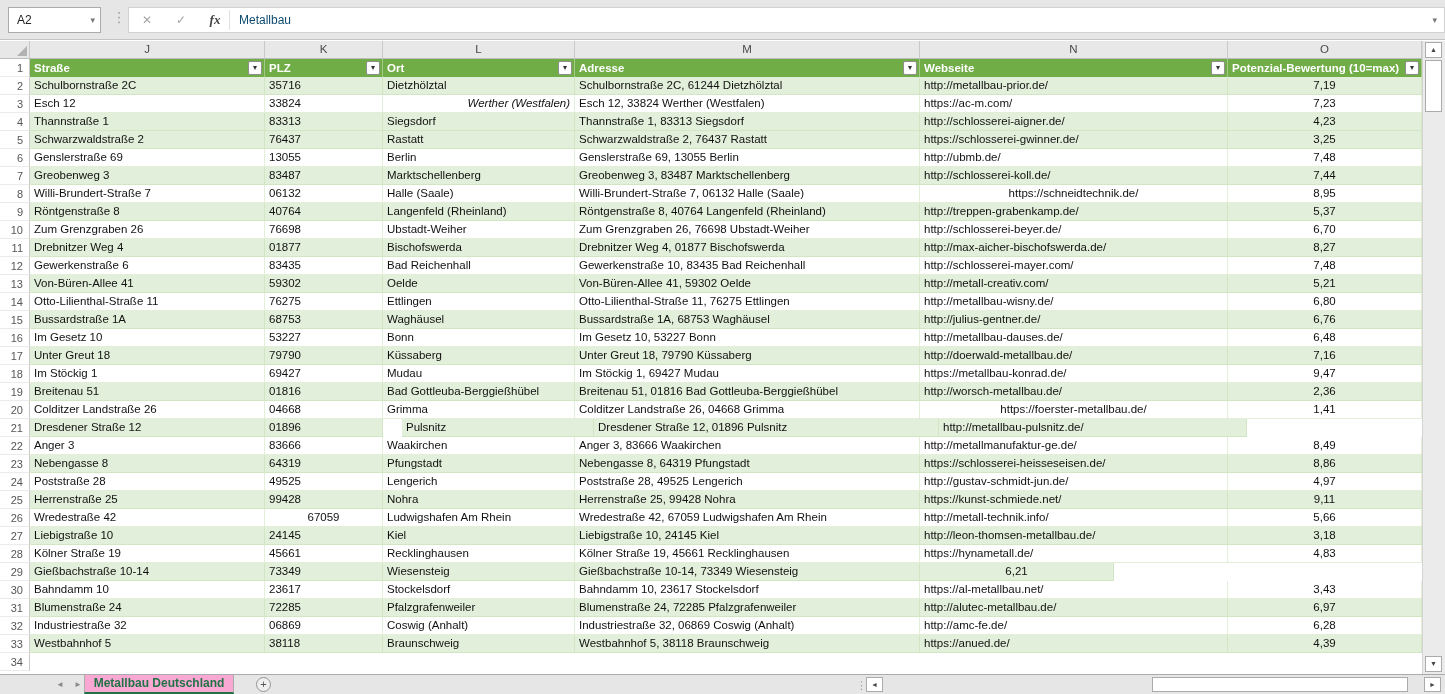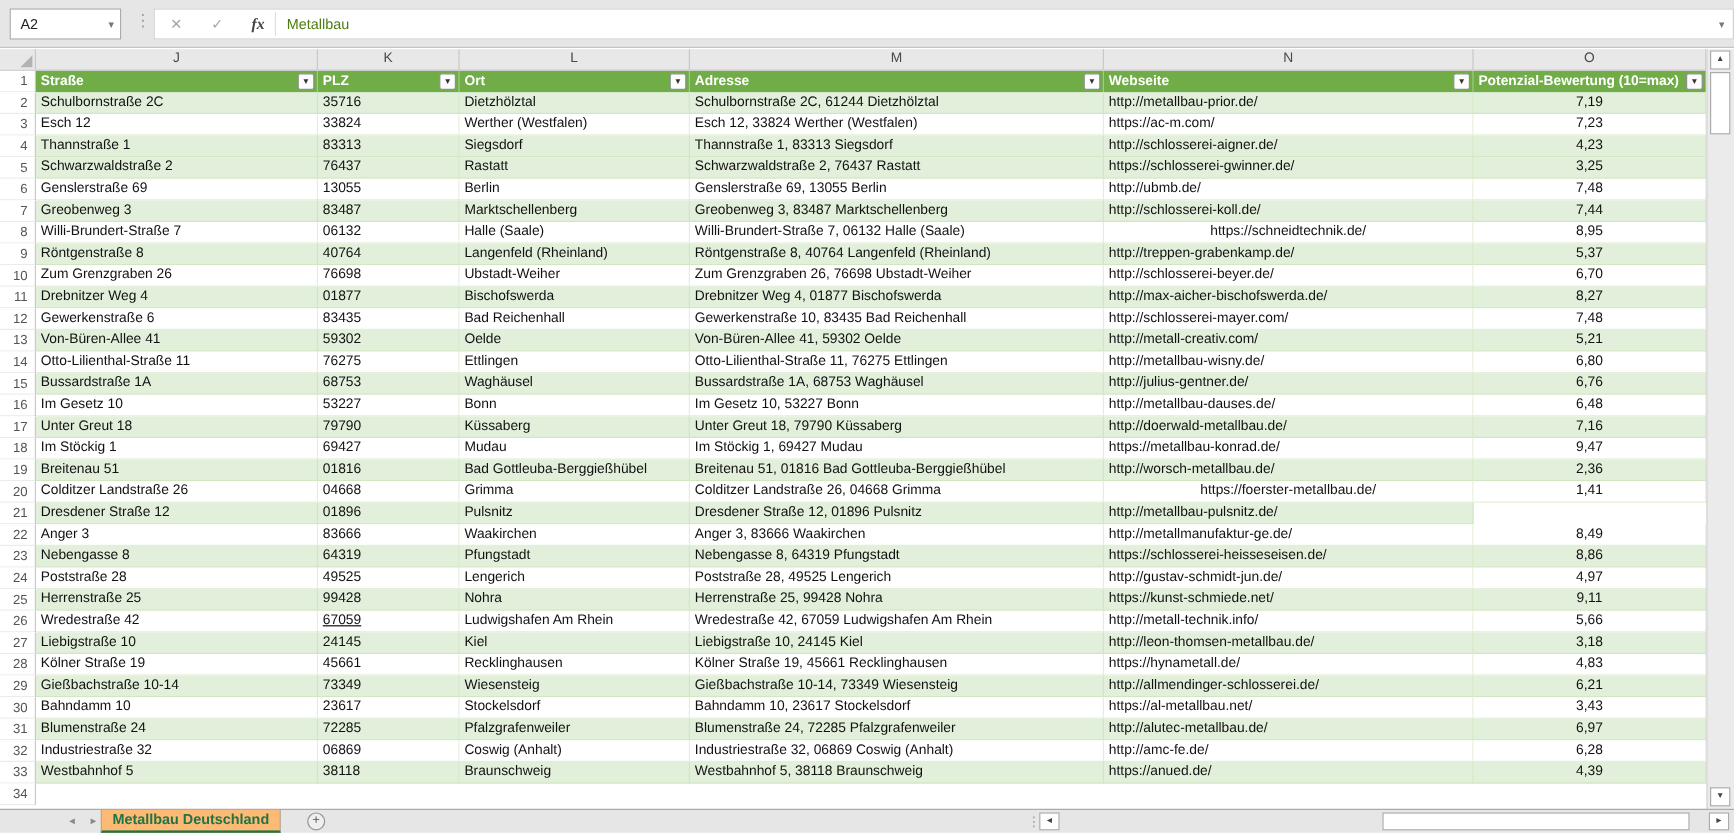--- a/index.html
+++ b/index.html
@@ -12,21 +12,21 @@
   .chrome{position:absolute;top:0;left:0;width:1445px;height:40px;background:#e6e6e6;border-bottom:1px solid #c3c3c3;box-sizing:border-box;}
   .name-box{position:absolute;left:8px;top:7px;width:93px;height:26px;background:#fff;border:1px solid #ababab;box-sizing:border-box;font-size:12px;color:#222;line-height:24px;padding-left:8px;}
   .name-caret{position:absolute;right:5px;top:0;color:#777;font-size:9px;line-height:24px;}
   .chrome-dots{position:absolute;left:112px;top:9px;color:#a0a0a0;font-size:14px;}
   .fx-area{position:absolute;left:128px;top:7px;right:0;height:26px;background:#fff;border:1px solid #d2d2d2;box-sizing:border-box;}
   .fbtn{position:absolute;top:0;line-height:24px;text-align:center;width:20px;}
   .fbtn.cancel{left:8px;color:#a6a6a6;font-size:12px;}
   .fbtn.check{left:42px;color:#a6a6a6;font-size:12px;}
   .fbtn.fx{left:76px;color:#444;font-size:13px;font-family:Liberation Serif, serif;font-style:italic;font-weight:bold;}
   .fx-divider{position:absolute;left:100px;top:2px;bottom:2px;width:1px;background:#e0e0e0;}
-  .formula-text{position:absolute;left:110px;top:0;line-height:24px;font-size:12px;color:#4d7c0f;}
+  .formula-text{position:absolute;left:110px;top:0;line-height:24px;font-size:12px;color:#0c4a6e;}
   .fx-chevron{position:absolute;right:7px;top:0;line-height:24px;color:#777;font-size:9px;}
   
   .col-head-row{position:absolute;top:41px;left:0;width:1422px;height:18px;background:#e8e8e8;display:flex;border-bottom:1px solid #bdbdbd;box-sizing:border-box;}
   .corner{width:30px;flex:0 0 30px;position:relative;border-right:1px solid #c9c9c9;box-sizing:border-box;background:#e8e8e8;}
   .corner-tri{position:absolute;right:2px;bottom:2px;width:0;height:0;border-left:10px solid transparent;border-bottom:10px solid #b2b2b2;}
   .col-letter{flex:0 0 auto;text-align:center;font-size:11.5px;color:#4a4a4a;line-height:17px;border-right:1px solid #c9c9c9;box-sizing:border-box;}
   
   .grid{position:absolute;top:59px;left:0;width:1422px;height:615px;overflow:hidden;background:#fff;}
   .gutter{position:absolute;left:0;top:0;width:30px;}
   .row-num{height:18px;line-height:18px;font-size:11px;color:#555;text-align:right;padding-right:6px;border-right:1px solid #c9c9c9;border-bottom:1px solid #ebebeb;box-sizing:border-box;background:#fff;}
@@ -41,21 +41,21 @@
   .v-scroll{position:absolute;top:41px;right:0;width:23px;height:633px;background:#ebebeb;border-left:1px solid #d4d4d4;box-sizing:border-box;}
   .vs-btn,.vs-thumb{position:absolute;left:2px;width:17px;background:#fff;border:1px solid #ababab;box-sizing:border-box;text-align:center;color:#444;}
   .vs-up{top:1px;height:16px;font-size:7px;line-height:14px;}
   .vs-thumb{top:19px;height:52px;}
   .vs-down{bottom:2px;height:16px;font-size:7px;line-height:14px;}
   
   .sheet-bar{position:absolute;bottom:0;left:0;width:1445px;height:20px;background:#e6e6e6;border-top:1px solid #ababab;box-sizing:border-box;}
   .nav-arrow{position:absolute;top:0;color:#8b8b8b;font-size:8px;line-height:19px;}
   .nav-left{left:56px;}
   .nav-right{left:74px;}
-  .sheet-tab{position:absolute;left:84px;top:0;width:150px;height:19px;background:#fdba74;border-left:1px solid #ababab;border-right:1px solid #ababab;border-bottom:2px solid #217346;box-sizing:border-box;text-align:center;color:#217346;font-weight:bold;font-size:12px;line-height:16px;}
+  .sheet-tab{position:absolute;left:84px;top:0;width:150px;height:19px;background:#f9a8d4;border-left:1px solid #ababab;border-right:1px solid #ababab;border-bottom:2px solid #217346;box-sizing:border-box;text-align:center;color:#217346;font-weight:bold;font-size:12px;line-height:16px;}
   .add-sheet{position:absolute;left:256px;top:2px;width:15px;height:15px;border:1px solid #949494;border-radius:50%;box-sizing:border-box;color:#555;font-size:11px;line-height:12px;text-align:center;background:#efefef;}
   .hs-dots{position:absolute;left:856px;top:1px;color:#9a9a9a;font-size:11px;line-height:18px;}
   .hs-btn,.hs-thumb{position:absolute;top:2px;height:15px;background:#fff;border:1px solid #ababab;box-sizing:border-box;text-align:center;color:#444;font-size:7px;line-height:13px;}
   .hs-left{left:866px;width:17px;}
   .hs-thumb{left:1152px;width:256px;}
   .hs-right{left:1424px;width:17px;}
 </style>
 </head>
 <body>
 
@@ -139,21 +139,21 @@
           <div class="td" style="width: 235px; text-align: left;">Schulbornstraße 2C</div>
           <div class="td" style="width: 118px; text-align: left;">35716</div>
           <div class="td" style="width: 192px; text-align: left;">Dietzhölztal</div>
           <div class="td" style="width: 345px; text-align: left;">Schulbornstraße 2C, 61244 Dietzhölztal</div>
           <div class="td" style="width: 308px; text-align: left;">http://metallbau-prior.de/</div>
           <div class="td" style="width: 194px; text-align: center;">7,19</div>
         </div>
         <div class="data-row">
           <div class="td" style="width: 235px; text-align: left;">Esch 12</div>
           <div class="td" style="width: 118px; text-align: left;">33824</div>
-          <div class="td" style="width: 192px; text-align: left;">Werther (Westfalen)</div>
+          <div class="td" style="width: 192px; text-align: right; font-style: italic;">Werther (Westfalen)</div>
           <div class="td" style="width: 345px; text-align: left;">Esch 12, 33824 Werther (Westfalen)</div>
           <div class="td" style="width: 308px; text-align: left;">https://ac-m.com/</div>
           <div class="td" style="width: 194px; text-align: center;">7,23</div>
         </div>
         <div class="data-row band">
           <div class="td" style="width: 235px; text-align: left;">Thannstraße 1</div>
           <div class="td" style="width: 118px; text-align: left;">83313</div>
           <div class="td" style="width: 192px; text-align: left;">Siegsdorf</div>
           <div class="td" style="width: 345px; text-align: left;">Thannstraße 1, 83313 Siegsdorf</div>
           <div class="td" style="width: 308px; text-align: left;">http://schlosserei-aigner.de/</div>
@@ -283,21 +283,21 @@
           <div class="td" style="width: 235px; text-align: left;">Colditzer Landstraße 26</div>
           <div class="td" style="width: 118px; text-align: left;">04668</div>
           <div class="td" style="width: 192px; text-align: left;">Grimma</div>
           <div class="td" style="width: 345px; text-align: left;">Colditzer Landstraße 26, 04668 Grimma</div>
           <div class="td" style="width: 308px; text-align: center;">https://foerster-metallbau.de/</div>
           <div class="td" style="width: 194px; text-align: center;">1,41</div>
         </div>
         <div class="data-row band">
           <div class="td" style="width: 235px; text-align: left;">Dresdener Straße 12</div>
           <div class="td" style="width: 118px; text-align: left;">01896</div>
-          <div class="td" style="width: 192px; text-align: left;">Pulsnitz</div>
+          <div class="td" style="width: 192px; text-align: left; margin-left: 19px;">Pulsnitz</div>
           <div class="td" style="width: 345px; text-align: left;">Dresdener Straße 12, 01896 Pulsnitz</div>
           <div class="td" style="width: 308px; text-align: left;">http://metallbau-pulsnitz.de/</div>
           <div class="td" style="width: 194px; text-align: center; margin-top: 48px;">2,60</div>
         </div>
         <div class="data-row">
           <div class="td" style="width: 235px; text-align: left;">Anger 3</div>
           <div class="td" style="width: 118px; text-align: left;">83666</div>
           <div class="td" style="width: 192px; text-align: left;">Waakirchen</div>
           <div class="td" style="width: 345px; text-align: left;">Anger 3, 83666 Waakirchen</div>
           <div class="td" style="width: 308px; text-align: left;">http://metallmanufaktur-ge.de/</div>
@@ -322,21 +322,21 @@
         <div class="data-row band">
           <div class="td" style="width: 235px; text-align: left;">Herrenstraße 25</div>
           <div class="td" style="width: 118px; text-align: left;">99428</div>
           <div class="td" style="width: 192px; text-align: left;">Nohra</div>
           <div class="td" style="width: 345px; text-align: left;">Herrenstraße 25, 99428 Nohra</div>
           <div class="td" style="width: 308px; text-align: left;">https://kunst-schmiede.net/</div>
           <div class="td" style="width: 194px; text-align: center;">9,11</div>
         </div>
         <div class="data-row">
           <div class="td" style="width: 235px; text-align: left;">Wredestraße 42</div>
-          <div class="td" style="width: 118px; text-align: left; text-decoration: underline;">67059</div>
+          <div class="td" style="width: 118px; text-align: center;">67059</div>
           <div class="td" style="width: 192px; text-align: left;">Ludwigshafen Am Rhein</div>
           <div class="td" style="width: 345px; text-align: left;">Wredestraße 42, 67059 Ludwigshafen Am Rhein</div>
           <div class="td" style="width: 308px; text-align: left;">http://metall-technik.info/</div>
           <div class="td" style="width: 194px; text-align: center;">5,66</div>
         </div>
         <div class="data-row band">
           <div class="td" style="width: 235px; text-align: left;">Liebigstraße 10</div>
           <div class="td" style="width: 118px; text-align: left;">24145</div>
           <div class="td" style="width: 192px; text-align: left;">Kiel</div>
           <div class="td" style="width: 345px; text-align: left;">Liebigstraße 10, 24145 Kiel</div>
@@ -349,21 +349,20 @@
           <div class="td" style="width: 192px; text-align: left;">Recklinghausen</div>
           <div class="td" style="width: 345px; text-align: left;">Kölner Straße 19, 45661 Recklinghausen</div>
           <div class="td" style="width: 308px; text-align: left;">https://hynametall.de/</div>
           <div class="td" style="width: 194px; text-align: center;">4,83</div>
         </div>
         <div class="data-row band">
           <div class="td" style="width: 235px; text-align: left;">Gießbachstraße 10-14</div>
           <div class="td" style="width: 118px; text-align: left;">73349</div>
           <div class="td" style="width: 192px; text-align: left;">Wiesensteig</div>
           <div class="td" style="width: 345px; text-align: left;">Gießbachstraße 10-14, 73349 Wiesensteig</div>
-          <div class="td" style="width: 308px; text-align: left;">http://allmendinger-schlosserei.de/</div>
           <div class="td" style="width: 194px; text-align: center;">6,21</div>
         </div>
         <div class="data-row">
           <div class="td" style="width: 235px; text-align: left;">Bahndamm 10</div>
           <div class="td" style="width: 118px; text-align: left;">23617</div>
           <div class="td" style="width: 192px; text-align: left;">Stockelsdorf</div>
           <div class="td" style="width: 345px; text-align: left;">Bahndamm 10, 23617 Stockelsdorf</div>
           <div class="td" style="width: 308px; text-align: left;">https://al-metallbau.net/</div>
           <div class="td" style="width: 194px; text-align: center;">3,43</div>
         </div>

